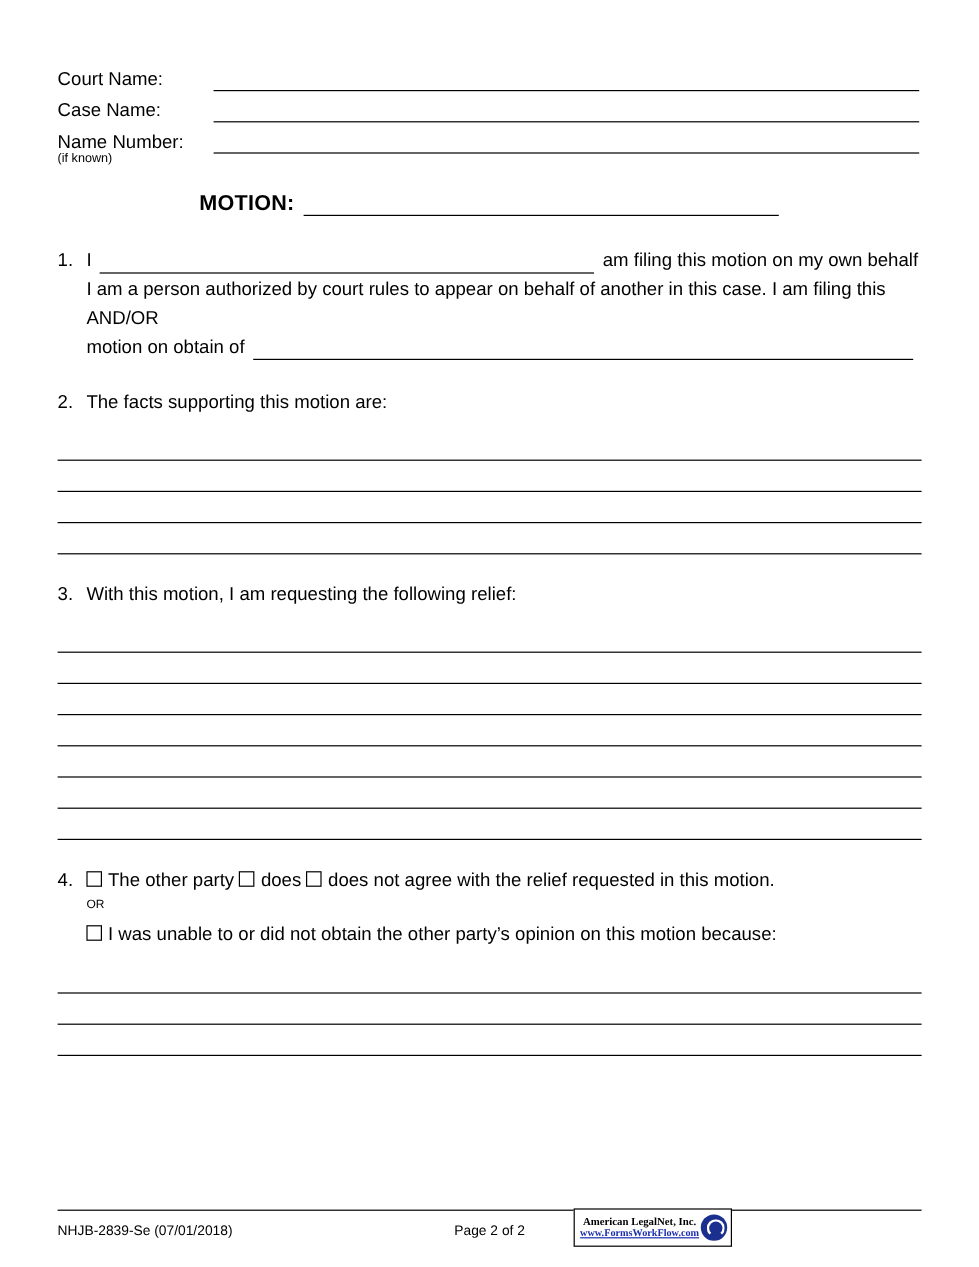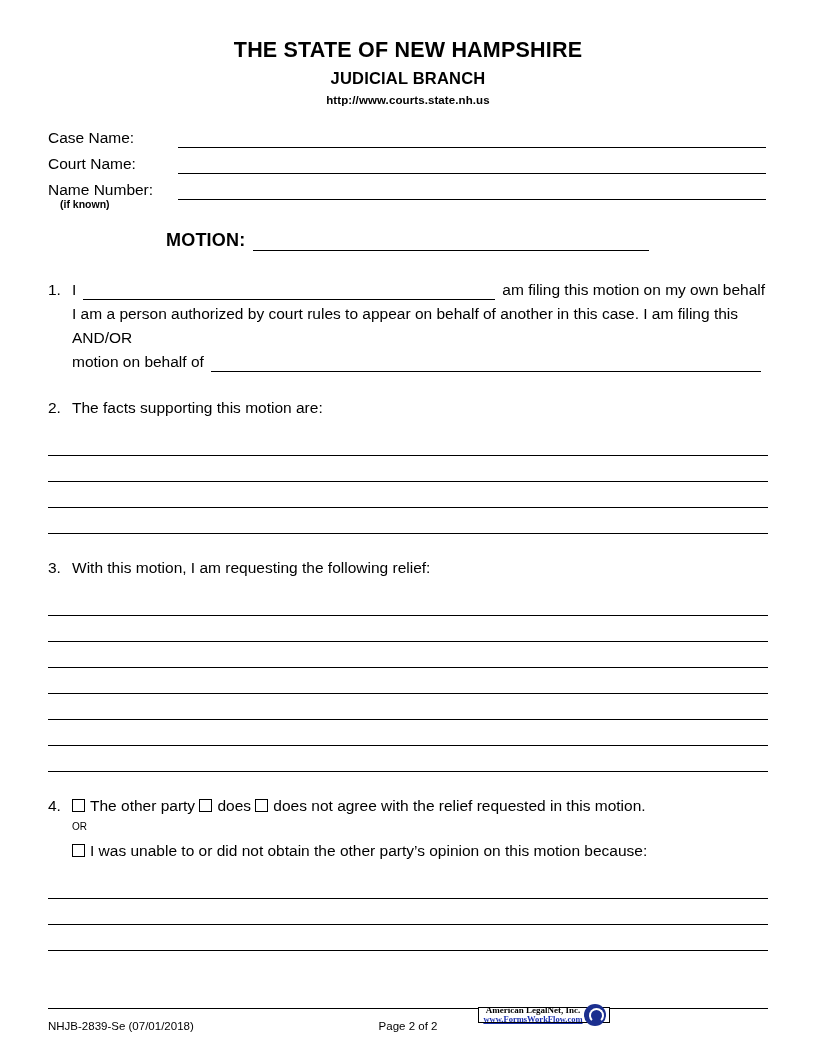--- a/index.html
+++ b/index.html
@@ -65,23 +65,22 @@
   }
   .cap-line {
     flex: 1 1 auto;
     border-bottom: 1.6px solid #000;
     height: 16px;
     margin-left: 8px;
     margin-right: 2px;
   }
   .cap-note {
     font-size: 10.5px;
-    margin-left: 12px;
+    margin-left: 0;
     margin-top: -2px;
-    font-weight: bold;
   }
 
   
   .motion-row {
     display: flex;
     align-items: center;
     margin-top: 18px;
     padding-left: 118px;
     height: 28px;
   }
@@ -182,21 +181,21 @@
     position: absolute;
     left: 50%;
     transform: translateX(-50%);
     font-size: 11.5px;
   }
   .stamp {
     position: absolute;
     right: 158px;
     top: -7px;
     width: 132px;
-    height: 16px;
+    height: 32px;
     border: 1.4px solid #000;
     background: #fff;
     display: flex;
     align-items: center;
     padding: 0 3px;
     box-sizing: border-box;
   }
   .stamp-text {
     flex: 1 1 auto;
     text-align: center;
@@ -231,33 +230,28 @@
     border: 2px solid #ffffff;
     border-radius: 50%;
     border-bottom-color: transparent;
   }
 </style>
 </head>
 <body>
 
 <div class="page">
 
-  <div class="hdr">
-    <div class="hdr-title">THE STATE OF NEW HAMPSHIRE</div>
-    <div class="hdr-sub">JUDICIAL BRANCH</div>
-    <div class="hdr-url">http://www.courts.state.nh.us</div>
-  </div>
 
   <div class="caption">
     <div class="cap-row">
+      <div class="cap-label">Court Name:</div>
+      <div class="cap-line"></div>
+    </div>
+    <div class="cap-row">
       <div class="cap-label">Case Name:</div>
-      <div class="cap-line"></div>
-    </div>
-    <div class="cap-row">
-      <div class="cap-label">Court Name:</div>
       <div class="cap-line"></div>
     </div>
     <div class="cap-row">
       <div class="cap-label">Name Number:</div>
       <div class="cap-line"></div>
     </div>
     <div class="cap-note">(if known)</div>
   </div>
 
   <div class="motion-row">
@@ -269,21 +263,21 @@
     <div class="item-num">1.</div>
     <div class="item-body">
       <div class="inline-row">
         <span>I</span>
         <span class="inline-line l-1"></span>
         <span>am filing this motion on my own behalf</span>
       </div>
       <div>I am a person authorized by court rules to appear on behalf of another in this case.  I am filing this</div>
       <div>AND/OR</div>
       <div class="inline-row">
-        <span>motion on behalf of</span>
+        <span>motion on obtain of</span>
         <span class="inline-line l-2"></span>
       </div>
     </div>
   </div>
 
   <div class="item">
     <div class="item-num">2.</div>
     <div class="item-body">
       <div>The facts supporting this motion are:</div>
     </div>

